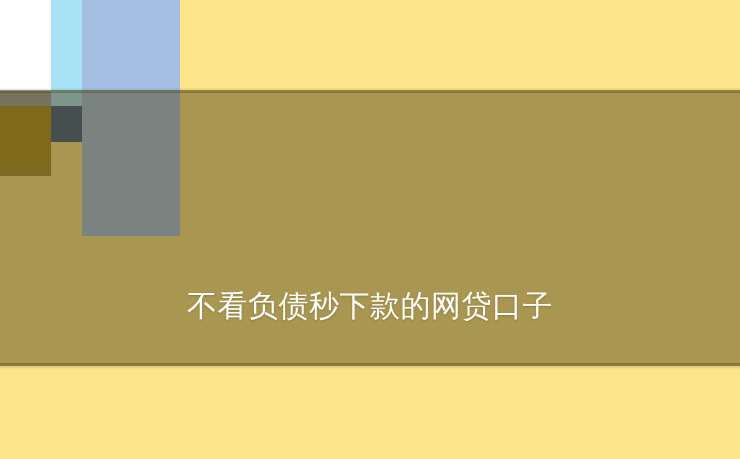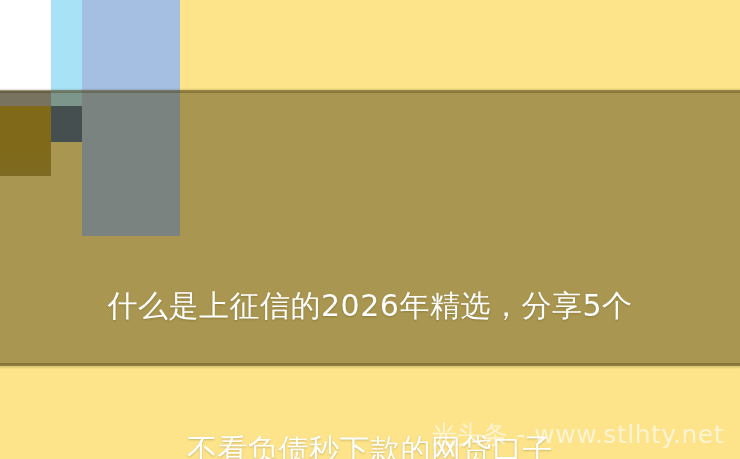--- a/index.html
+++ b/index.html
@@ -142,19 +142,17 @@
   <div class="layer bar-bluegrey"></div>
   <div class="layer strip-gray"></div>
   <div class="layer block-darkgold"></div>
   <div class="layer square-navy"></div>
 
   <div class="layer overlay-band-top-feather"></div>
   <div class="layer overlay-band"></div>
   <div class="layer overlay-band-bottom-feather"></div>
 
   <div class="headline">
-    <span class="headline-line">什么是上征信的2026年精选，分享5个</span>
     <span class="headline-line">不看负债秒下款的网贷口子</span>
   </div>
 
-  <div class="watermark">光头条 - www.stlhty.net</div>
 
 </div>
 
 </body></html>

